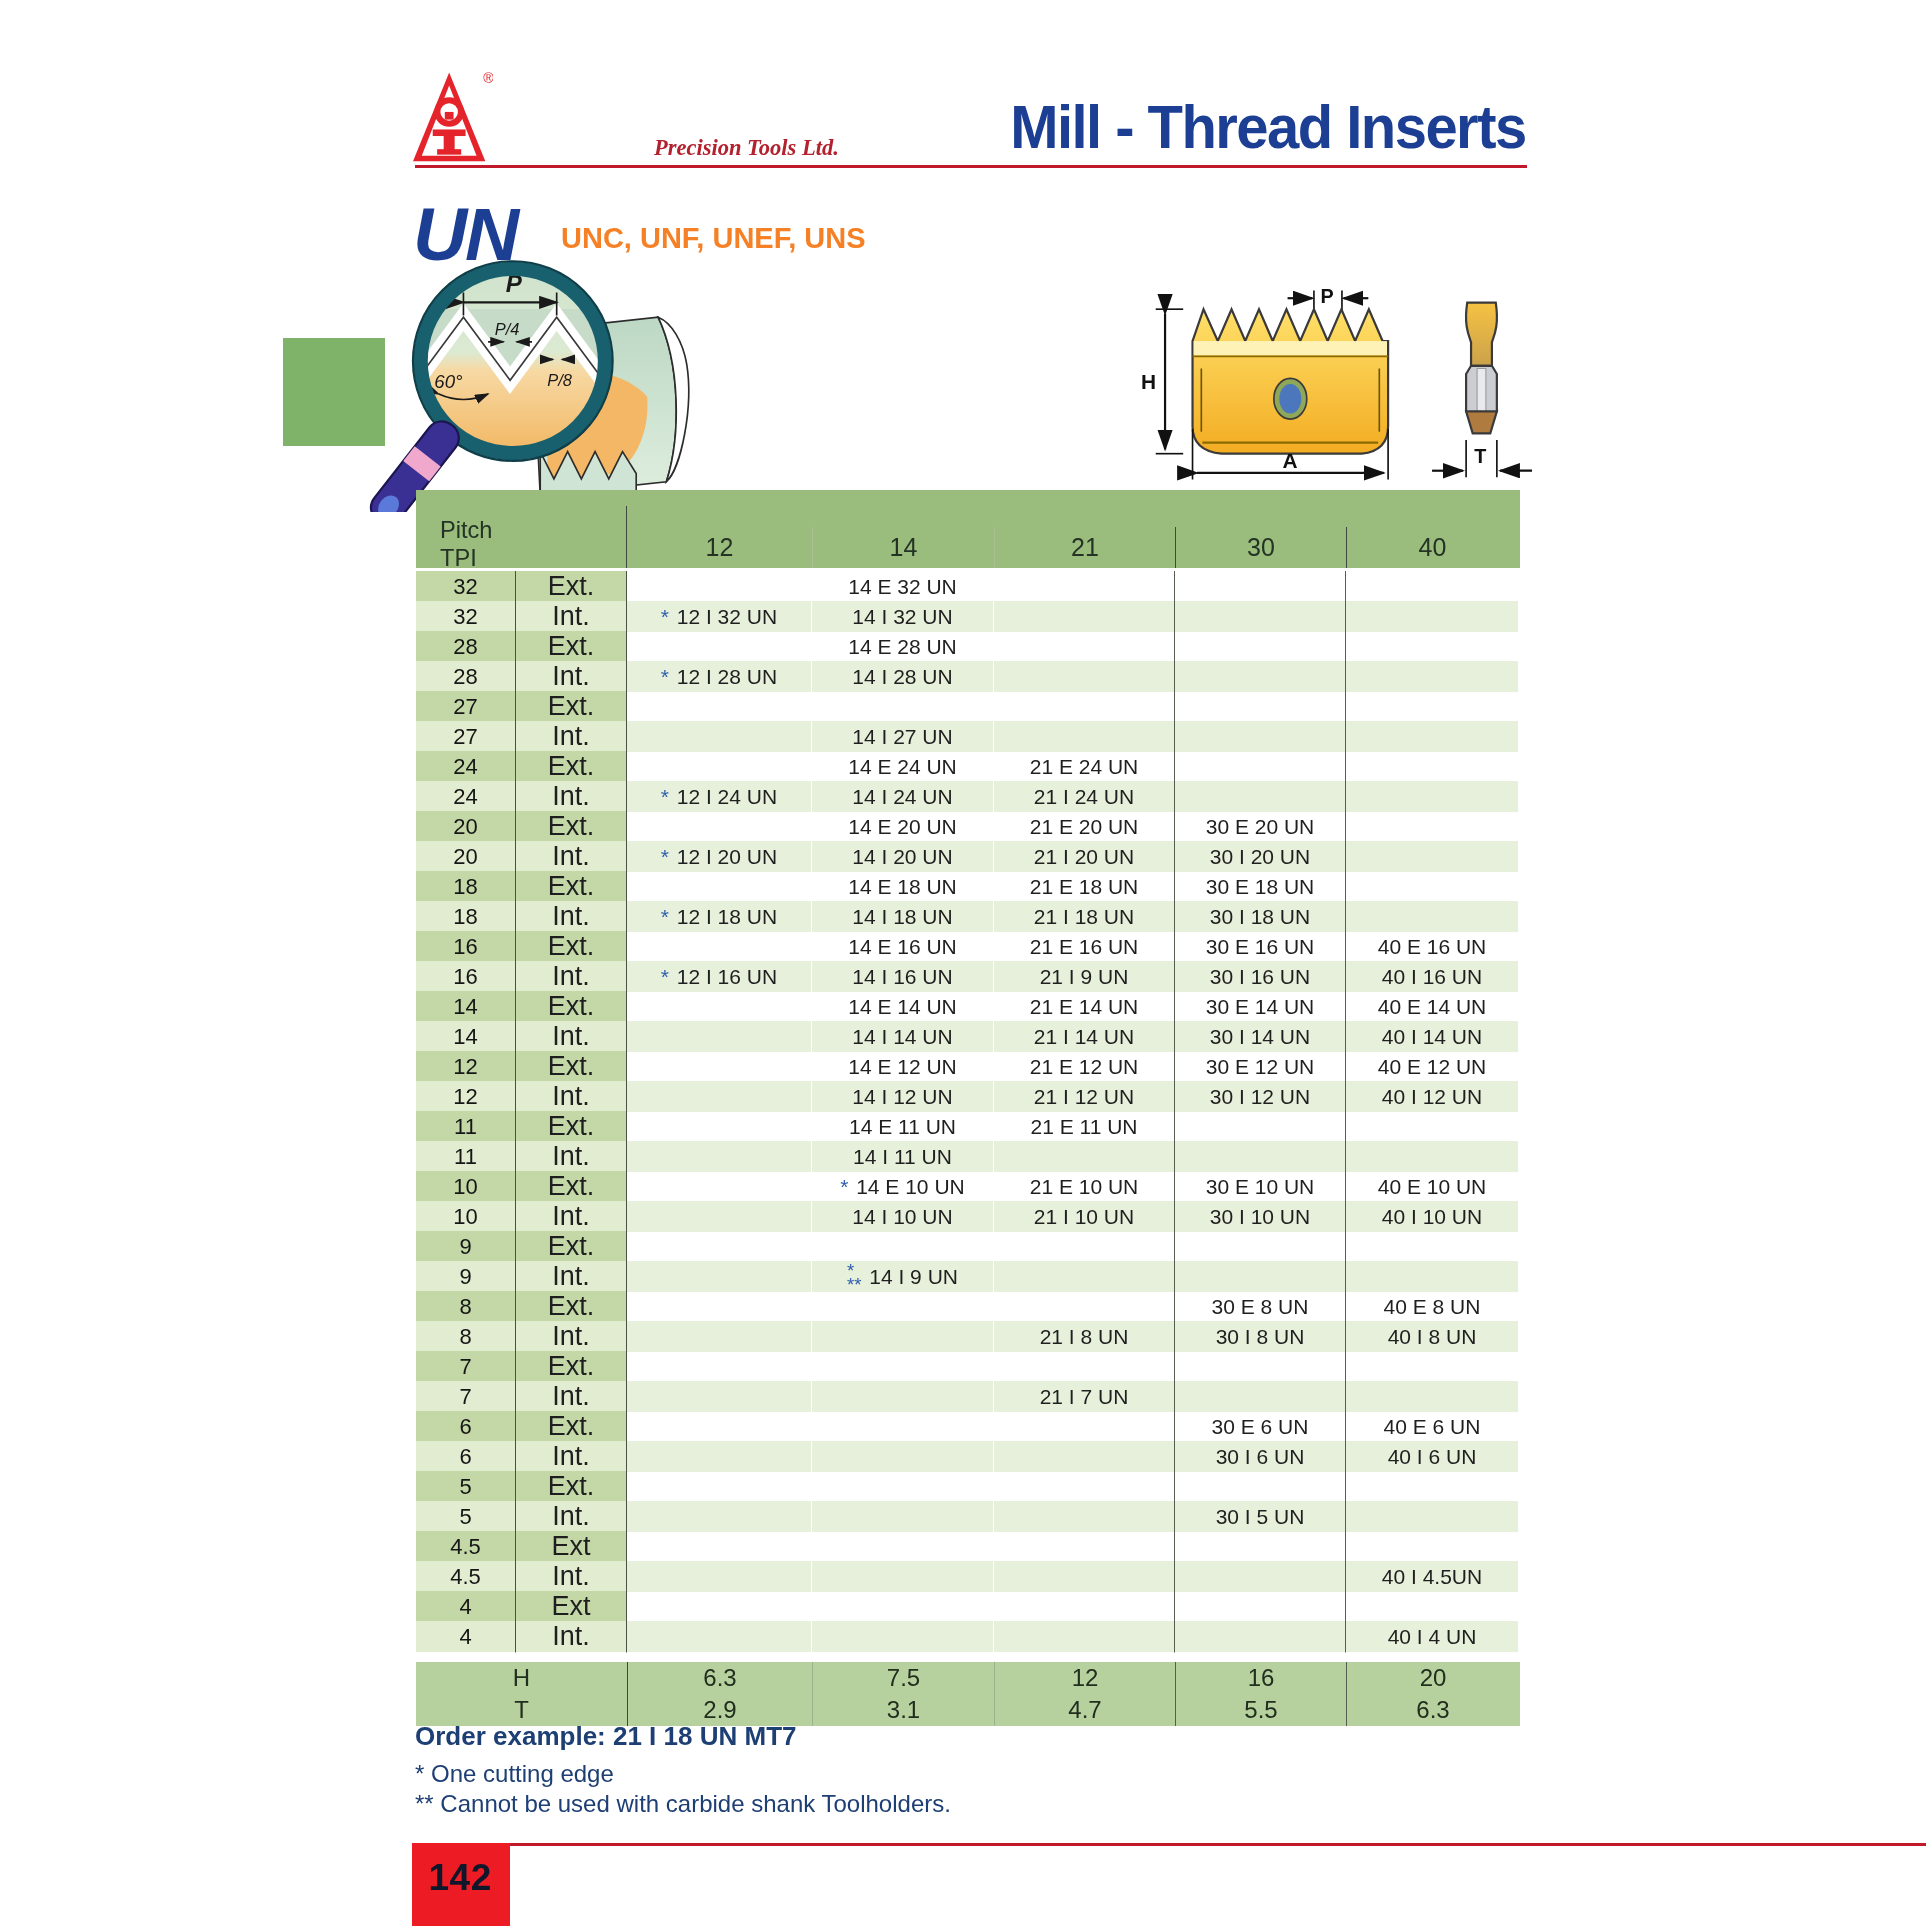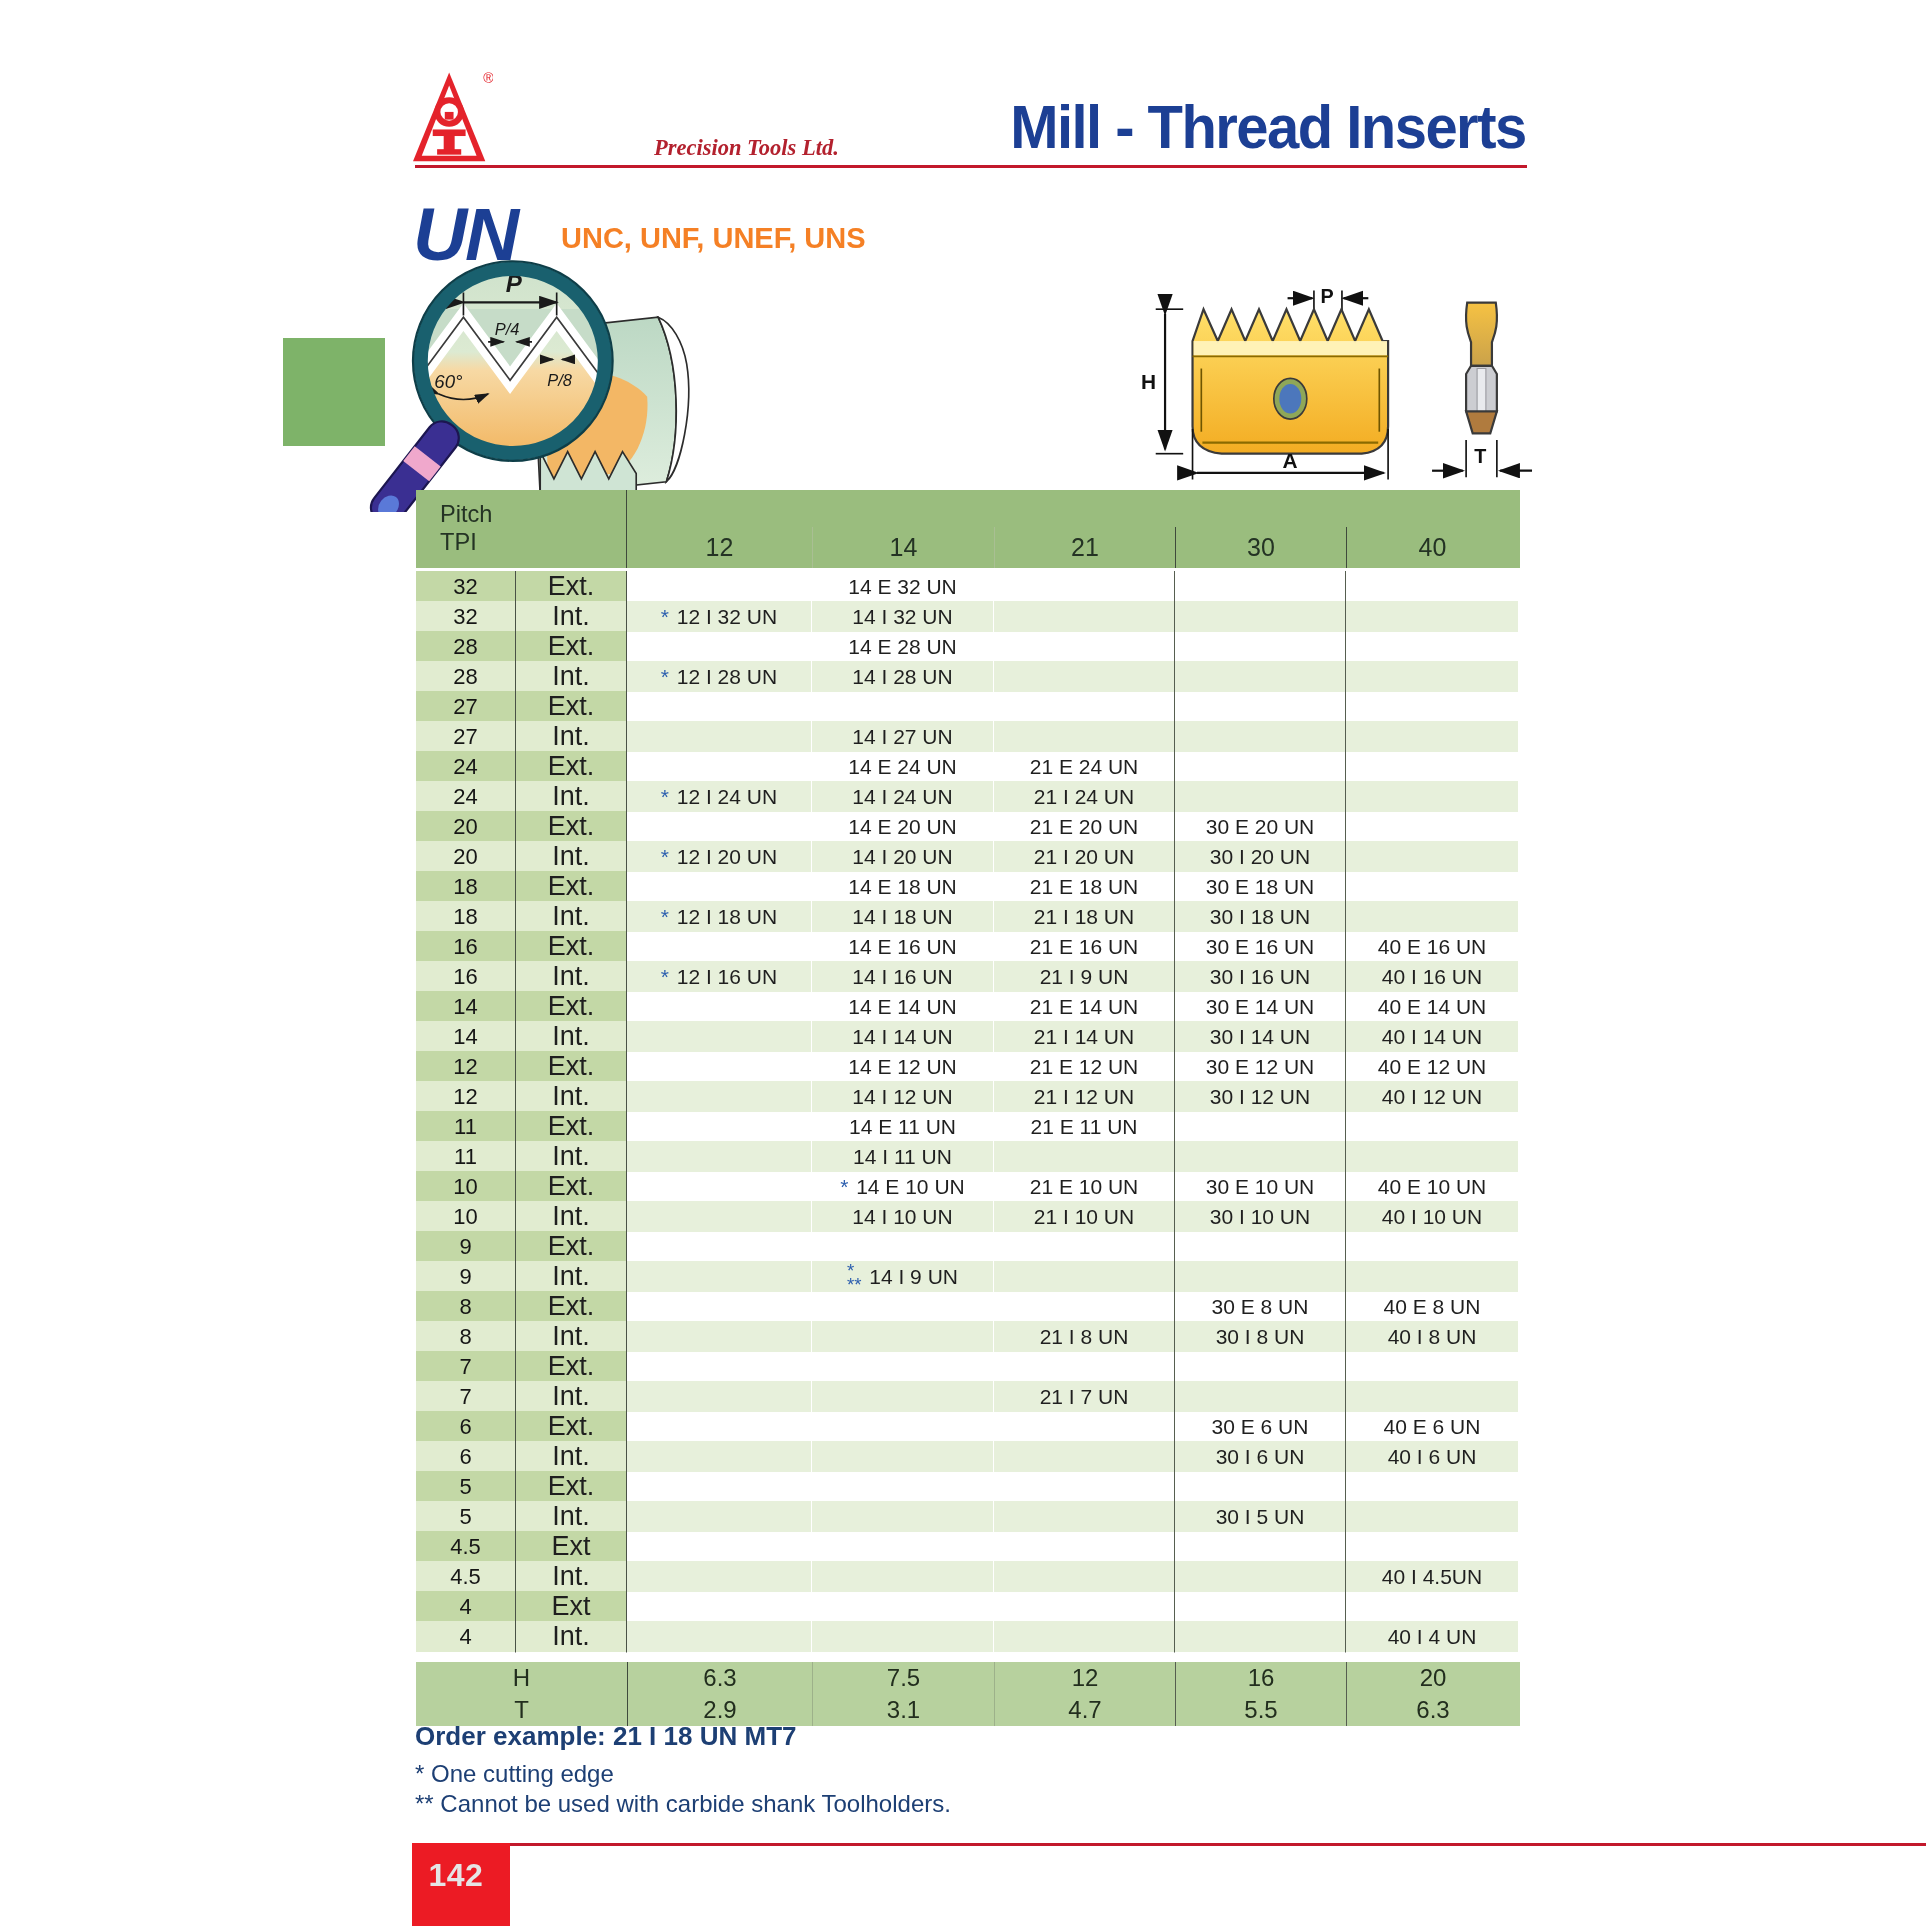--- a/index.html
+++ b/index.html
@@ -36,21 +36,21 @@
   .magnifier-illustration{position:absolute;left:351px;top:254px;}
   .insert-diagrams{position:absolute;left:1131px;top:286px;}
   
   .tbl{position:absolute;left:416px;top:490px;width:1104px;}
   .thead{
     display:grid;grid-template-columns:100px 111px 185px 182px 181px 171px 172px;
     grid-template-rows:37px 41px;background:#9abd7e;color:#243324;
   }
   .th-corner{
     grid-column:1 / span 2;grid-row:1 / span 2;border-right:1.1px solid #3f4a3c;
-    font-size:23.6px;line-height:1.18;padding:11px 0 0 24px;box-sizing:border-box;
+    font-size:23.6px;line-height:1.18;padding:11px 0 0 24px;box-sizing:border-box;margin-top:16px;
   }
   .th-size{grid-column:3 / span 5;grid-row:1;font-size:25px;display:flex;align-items:flex-end;justify-content:center;padding-bottom:1.1px;box-sizing:border-box;}
   .th-col{grid-row:2;font-size:25px;display:flex;align-items:center;justify-content:center;box-sizing:border-box;}
   .th-col.b-light{border-left:1.1px solid #a9bf93;}
   .th-col.b-dark{border-left:1.1px solid #3f4a3c;}
   .tbody{margin-top:3.3px;}
   .row{display:grid;grid-template-columns:100px 111px 185px 182px 181px 171px 172px;height:30px;}
   .row>div{
     display:flex;align-items:center;justify-content:center;box-sizing:border-box;
     border-bottom:1.6px solid #ffffff;font-size:21px;color:#1f1f1f;white-space:nowrap;
@@ -76,21 +76,21 @@
   .ht .hb-dark{border-right:1.1px solid #565e50;}
   .ht .hb-none{border-right:none;}
   
   .order-example{position:absolute;left:415px;top:1721px;font-size:26px;font-weight:bold;color:#1d3f74;}
   .fn1{position:absolute;left:415px;top:1760px;font-size:24px;color:#1d3f74;}
   .fn2{position:absolute;left:415px;top:1790px;font-size:24px;color:#1d3f74;}
   
   .footer-rule{position:absolute;left:412px;top:1843px;width:1514px;height:3.3px;background:#c2182b;}
   .page-num-box{
     position:absolute;left:412px;top:1843px;width:98px;height:83px;background:#ec1b24;
-    color:#e5e5e5;font-size:32px;font-weight:bold;display:flex;align-items:flex-start;
+    color:#0f172a;font-size:37px;font-weight:bold;display:flex;align-items:flex-start;
     justify-content:flex-start;padding:14.3px 0 0 16.5px;box-sizing:border-box;letter-spacing:0.5px;
   }
 </style>
 </head>
 <body>
 
 <div class="page">
 
   <div class="brand-logo">
     <svg width="80" height="99" viewBox="0 0 146 180">

